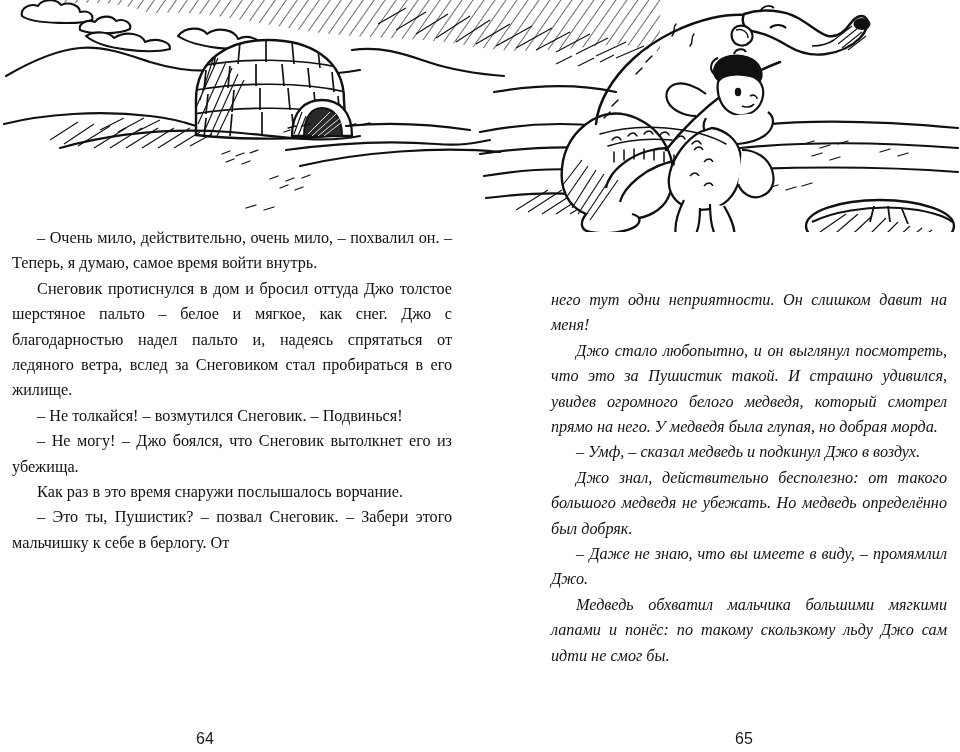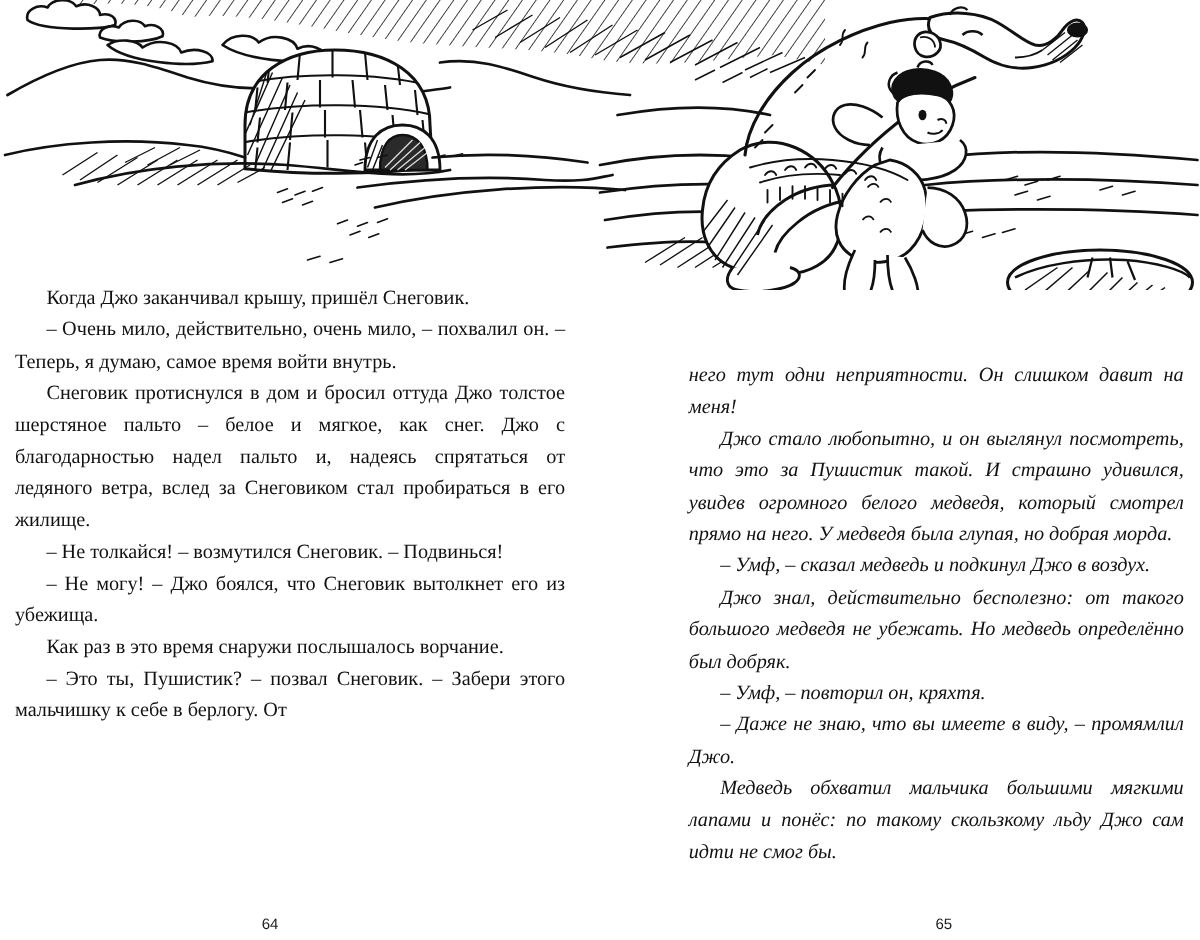--- a/index.html
+++ b/index.html
@@ -65,24 +65,24 @@
   
   .column p:last-child {
     text-align-last: left;
   }
 
   
   .folio {
     position: absolute;
     top: 731px;
     font-family: "Liberation Sans", "DejaVu Sans", sans-serif;
-    font-size: 12px;
+    font-size: 16px;
     line-height: 16px;
     color: #1b1b1b;
-    text-align: center;
+    text-align: left;
     width: 40px;
   }
   #folio-left  { left: 196px; }
   #folio-right { left: 735px; }
 </style>
 </head>
 <body>
 
 <div id="illustration">
   <svg viewBox="0 0 960 232" xmlns="http://www.w3.org/2000/svg">
@@ -325,33 +325,31 @@
         <path d="M820,232 L846,214 M830,238 L858,214 M842,244 L872,216
                  M856,248 L886,218 M870,250 L898,222 M884,250 L910,226
                  M898,248 L922,228 M912,244 L932,230"></path>
       </g>
       <path d="M874,206 L870,222 M888,206 L890,222 M902,209 L908,224" stroke="#111" stroke-width="1.8" fill="none"></path>
     </g>
   </svg>
 </div>
 
 <div class="column" id="left-column">
-  <p class="indent">Когда Джо заканчивал крышу, пришёл Снеговик.</p>
   <p class="indent">– Очень мило, действительно, очень мило, – похвалил он. – Теперь, я думаю, самое время войти внутрь.</p>
   <p class="indent">Снеговик протиснулся в дом и бросил оттуда Джо толстое шерстяное пальто – белое и мягкое, как снег. Джо с благодарностью надел пальто и, надеясь спрятаться от ледяного ветра, вслед за Снеговиком стал пробираться в его жилище.</p>
   <p class="indent">– Не толкайся! – возмутился Снеговик. – Подвинься!</p>
   <p class="indent">– Не могу! – Джо боялся, что Снеговик вытолкнет его из убежища.</p>
   <p class="indent">Как раз в это время снаружи послышалось ворчание.</p>
   <p class="indent">– Это ты, Пушистик? – позвал Снеговик. – Забери этого мальчишку к себе в берлогу. От</p>
 </div>
 
 <div class="column" id="right-column">
   <p class="noindent">него тут одни неприятности. Он слишком давит на меня!</p>
   <p class="indent">Джо стало любопытно, и он выглянул посмотреть, что это за Пушистик такой. И страшно удивился, увидев огромного белого медведя, который смотрел прямо на него. У медведя была глупая, но добрая морда.</p>
   <p class="indent">– Умф, – сказал медведь и подкинул Джо в воздух.</p>
   <p class="indent">Джо знал, действительно бесполезно: от такого большого медведя не убежать. Но медведь определённо был добряк.</p>
-  <p class="indent">– Умф, – повторил он, кряхтя.</p>
   <p class="indent">– Даже не знаю, что вы имеете в виду, – промямлил Джо.</p>
   <p class="indent">Медведь обхватил мальчика большими мягкими лапами и понёс: по такому скользкому льду Джо сам идти не смог бы.</p>
 </div>
 
 <div class="folio" id="folio-left">64</div>
 <div class="folio" id="folio-right">65</div>
 
 </body></html>

